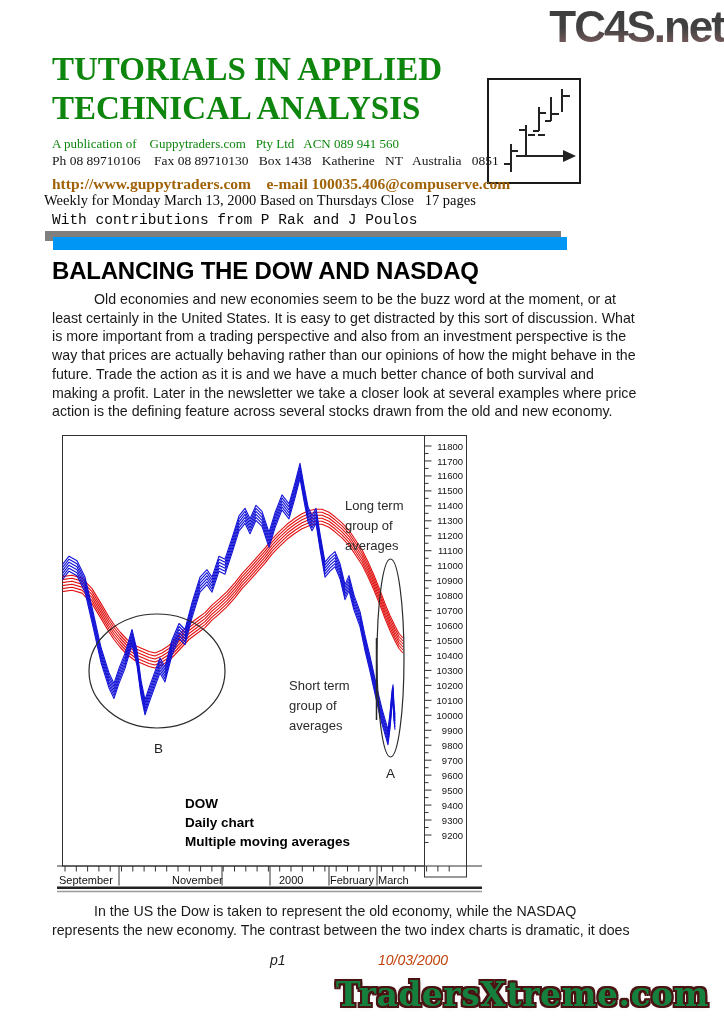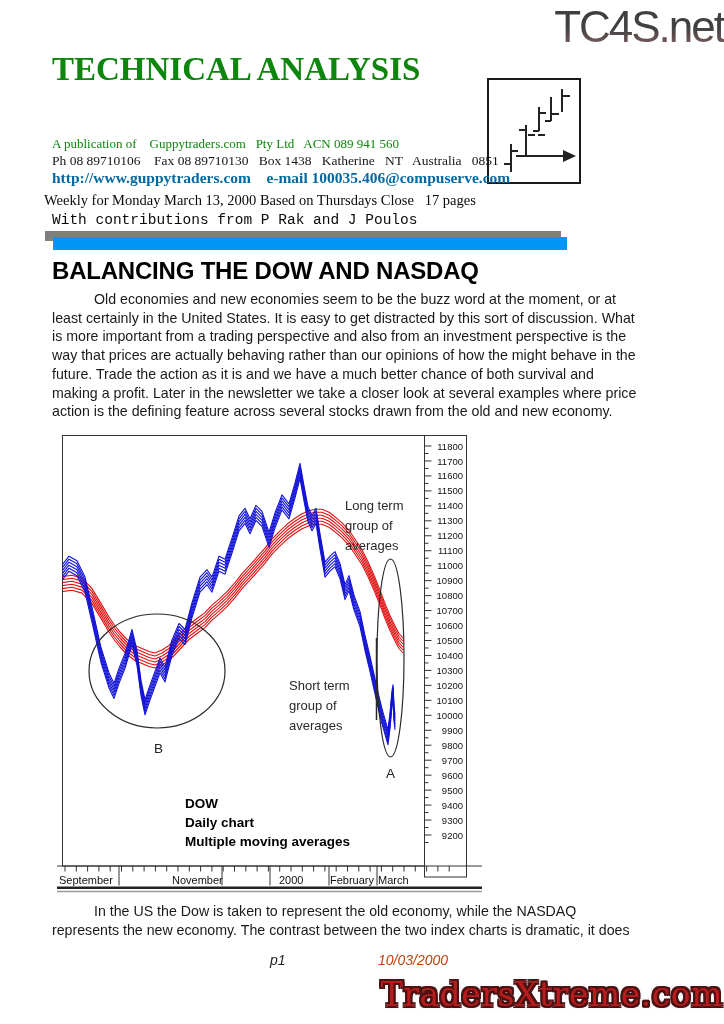--- a/index.html
+++ b/index.html
@@ -1,33 +1,33 @@
 <!DOCTYPE html>
 <html><head>
 <meta charset="utf-8">
 <style>
   html,body{margin:0;padding:0;background:#fff;}
   *{box-sizing:border-box;}
   .page{position:relative;width:724px;height:1024px;background:#ffffff;overflow:hidden;
         font-family:"Liberation Sans",sans-serif;color:#111;}
   .abs{position:absolute;}
 
-  .tc4s{top:2px;right:0;font-weight:normal;font-size:44px;letter-spacing:-2px;
+  .tc4s{top:2px;right:0;font-weight:bold;font-size:44px;letter-spacing:-2px;
         font-family:"Liberation Sans",sans-serif;
         background:linear-gradient(180deg,#3d3d3d 0%,#414141 52%,#8a6464 96%);
         -webkit-background-clip:text;background-clip:text;color:transparent;text-align:right;}
 
   .title{left:52px;top:50px;font-family:"Liberation Serif",serif;font-weight:bold;
          font-size:33px;line-height:39px;color:#0e860e;}
 
   .logo-box{left:487px;top:78px;width:94px;height:106px;border:2px solid #1a1a1a;background:#fff;}
 
   .pub-line{left:52px;top:136px;font-family:"Liberation Serif",serif;font-size:13px;color:#0e860e;white-space:pre;}
   .contact-line{left:52px;top:153px;font-family:"Liberation Serif",serif;font-size:13.5px;color:#151515;white-space:pre;}
-  .web-line{left:52px;top:169px;font-family:"Liberation Serif",serif;font-size:15.5px;font-weight:bold;color:#0369a1;white-space:pre;}
+  .web-line{left:52px;top:175px;font-family:"Liberation Serif",serif;font-size:15.5px;font-weight:bold;color:#a16207;white-space:pre;}
   .issue-line{left:44px;top:192px;font-family:"Liberation Serif",serif;font-size:14.5px;color:#0a0a0a;white-space:pre;}
   .contrib-line{left:52px;top:212px;font-family:Liberation Mono, monospace;font-size:14.5px;color:#0a0a0a;}
 
   .bar-gray{left:45px;top:231px;width:516px;height:10px;background:#7f7f7f;}
   .bar-blue{left:53px;top:237px;width:514px;height:13px;background:#0096f6;}
 
   .heading{left:52px;top:257px;font-size:24px;font-weight:bold;letter-spacing:-0.2px;color:#000;}
 
   .para{font-size:14.2px;line-height:18.7px;color:#1a1a1a;white-space:pre-line;text-indent:42px;}
   .para1{left:52px;top:290px;width:628px;}
@@ -37,34 +37,35 @@
 
   .dlsub{left:219px;top:486px;z-index:5;font-family:"Liberation Serif",serif;font-weight:bold;
          font-size:40px;letter-spacing:3px;color:#c32020;
          text-shadow:-2px -2px 0 #fff,2px -2px 0 #fff,-2px 2px 0 #fff,2px 2px 0 #fff,
                      -2px 0 0 #fff,2px 0 0 #fff,0 -2px 0 #fff,0 2px 0 #fff,
                      5px 6px 3px rgba(70,70,70,0.6);}
 
   .footer-page{left:270px;top:952px;font-size:14px;font-style:italic;color:#222;}
   .footer-date{left:378px;top:952px;font-size:14px;font-style:italic;color:#c2410c;}
 
-  .tradersx{right:1px;top:975px;font-family:"DejaVu Serif",serif;font-weight:normal;
-            font-size:33px;letter-spacing:0.5px;color:#b91c1c;
+  .tradersx{right:15px;top:975px;font-family:"DejaVu Serif",serif;font-weight:bold;
+            font-size:33px;letter-spacing:0.5px;color:#15803d;
             text-shadow:-2px -2px 0 #4a1212,2px -2px 0 #4a1212,-2px 2px 0 #4a1212,2px 2px 0 #4a1212,
                         -2px 0 0 #4a1212,2px 0 0 #4a1212,0 -2px 0 #4a1212,0 2px 0 #4a1212,
                         0 0 7px #d9d9d9;}
 </style>
 </head>
 <body>
 
 <div class="page">
 
   <div class="abs tc4s">TC4S.net</div>
 
   <div class="abs title">
+    <div>TUTORIALS IN APPLIED</div>
     <div>TECHNICAL ANALYSIS</div>
   </div>
 
   <div class="abs logo-box">
     <svg width="90" height="102" viewBox="0 0 90 102">
       <g stroke="#222" stroke-width="2" fill="none">
         <path d="M22 64 V92 M15 84 H22 M22 71 H29"></path>
         <path d="M37 45 V76 M30 50 H37 M39 55 H46 M49 55 H56"></path>
         <path d="M50 27 V51 M44 51 H50 M50 33 H57"></path>
         <path d="M62 17 V41 M62 34 H70 M56 41 H62"></path>

